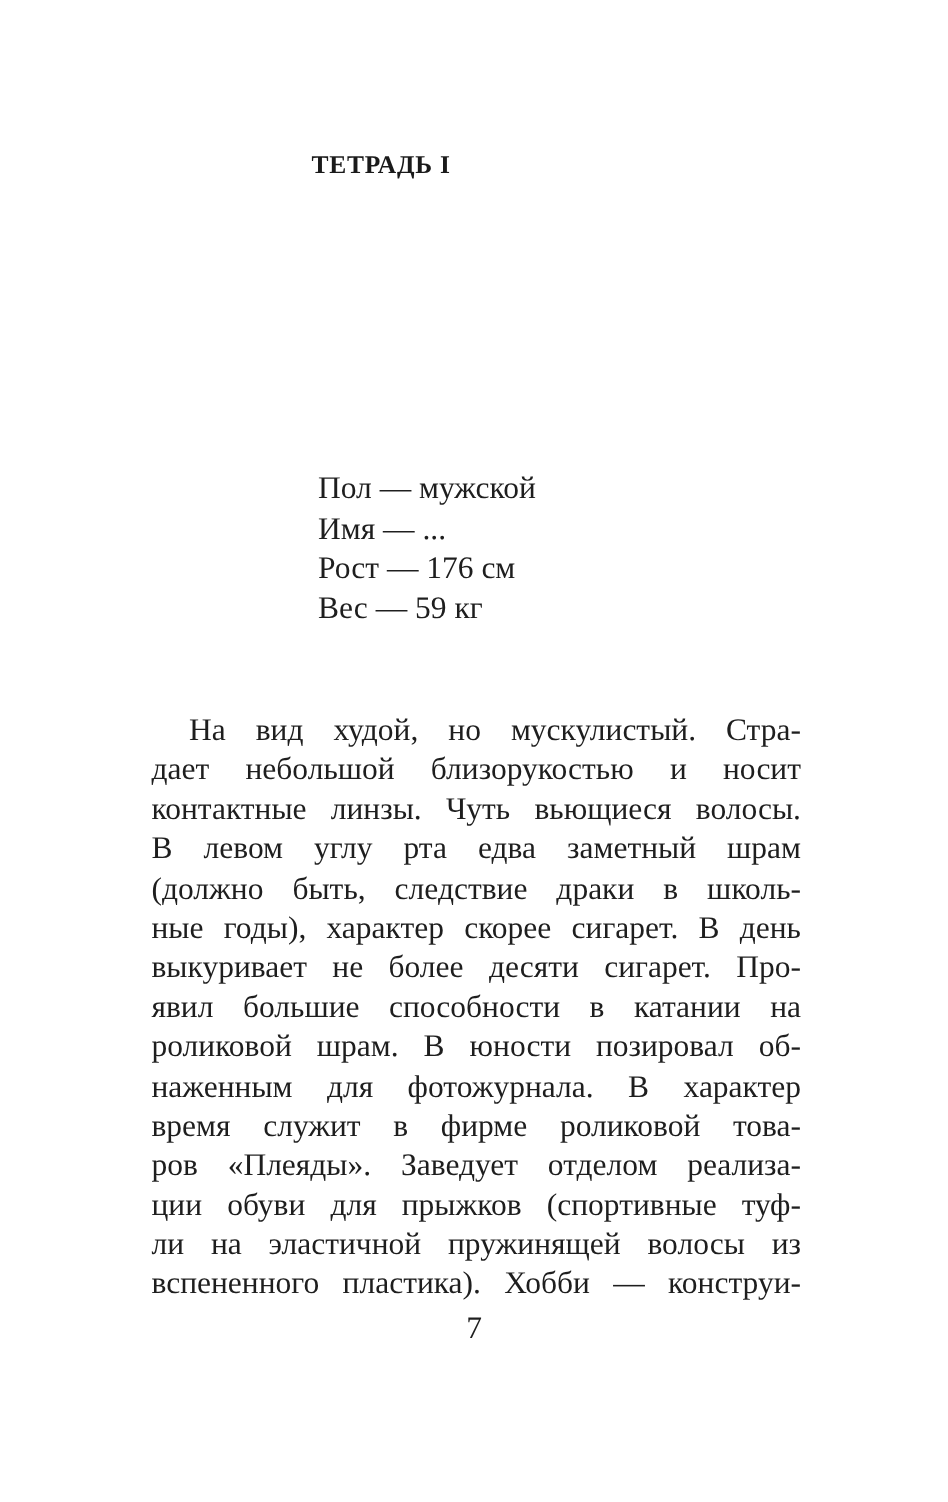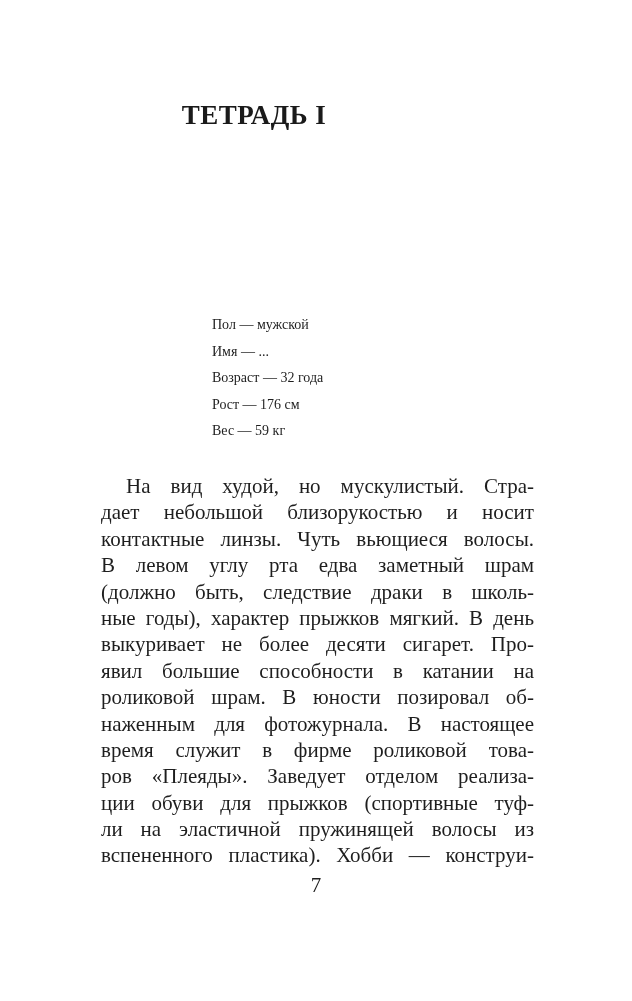--- a/index.html
+++ b/index.html
@@ -1,52 +1,51 @@
 <!DOCTYPE html>
 <html><head>
 <meta charset="utf-8">
 <style>
   html, body { margin:0; padding:0; }
   body { width:632px; height:1001px; background:#ffffff; position:relative; overflow:hidden;
          font-family:"DejaVu Serif", "Liberation Serif", serif; color:#1e1e1e; }
   .title { position:absolute; top:100px; left:0; width:508px; text-align:center;
-           font-family:"Liberation Serif", serif; font-weight:bold; font-size:27px; letter-spacing:0.5px; color:#1a1a1a; }
-  .profile { position:absolute; top:312px; left:212px; font-family:"Liberation Serif", serif; font-size:14px; line-height:26.5px; }
+           font-family:"Liberation Serif", serif; font-weight:bold; font-size:17px; letter-spacing:0.5px; color:#1a1a1a; }
+  .profile { position:absolute; top:312px; left:212px; font-family:"Liberation Serif", serif; font-size:21px; line-height:26.5px; }
   .profile div { white-space:nowrap; }
   .body-text { position:absolute; top:473px; left:101px; width:433px; font-family:"Liberation Serif", serif;
                font-size:21px; line-height:26.4px; }
   .line { display:block; text-align:justify; text-align-last:justify; white-space:nowrap; height:26.4px; }
   .line.first { padding-left:25px; }
   .line.last { text-align-last:justify; }
   .page-num { position:absolute; top:873px; left:0; width:632px; text-align:center; font-family:"Liberation Serif", serif; font-size:21px; }
 </style>
 </head>
 <body>
 
 <div class="title">ТЕТРАДЬ I</div>
 
 <div class="profile">
   <div>Пол — мужской</div>
   <div>Имя — ...</div>
-  <div>Возраст — 32 года</div>
   <div>Рост — 176 см</div>
   <div>Вес — 59 кг</div>
 </div>
 
 <div class="body-text">
   <span class="line first">На вид худой, но мускулистый. Стра-</span>
   <span class="line">дает небольшой близорукостью и носит</span>
   <span class="line">контактные линзы. Чуть вьющиеся волосы.</span>
   <span class="line">В левом углу рта едва заметный шрам</span>
   <span class="line">(должно быть, следствие драки в школь-</span>
-  <span class="line">ные годы), характер прыжков мягкий. В день</span>
+  <span class="line">ные годы), характер скорее сигарет. В день</span>
   <span class="line">выкуривает не более десяти сигарет. Про-</span>
   <span class="line">явил большие способности в катании на</span>
   <span class="line">роликовой шрам. В юности позировал об-</span>
-  <span class="line">наженным для фотожурнала. В настоящее</span>
+  <span class="line">наженным для фотожурнала. В характер</span>
   <span class="line">время служит в фирме роликовой това-</span>
   <span class="line">ров «Плеяды». Заведует отделом реализа-</span>
   <span class="line">ции обуви для прыжков (спортивные туф-</span>
   <span class="line">ли на эластичной пружинящей волосы из</span>
   <span class="line last">вспененного пластика). Хобби — конструи-</span>
 </div>
 
 <div class="page-num">7</div>
 
 </body></html>

